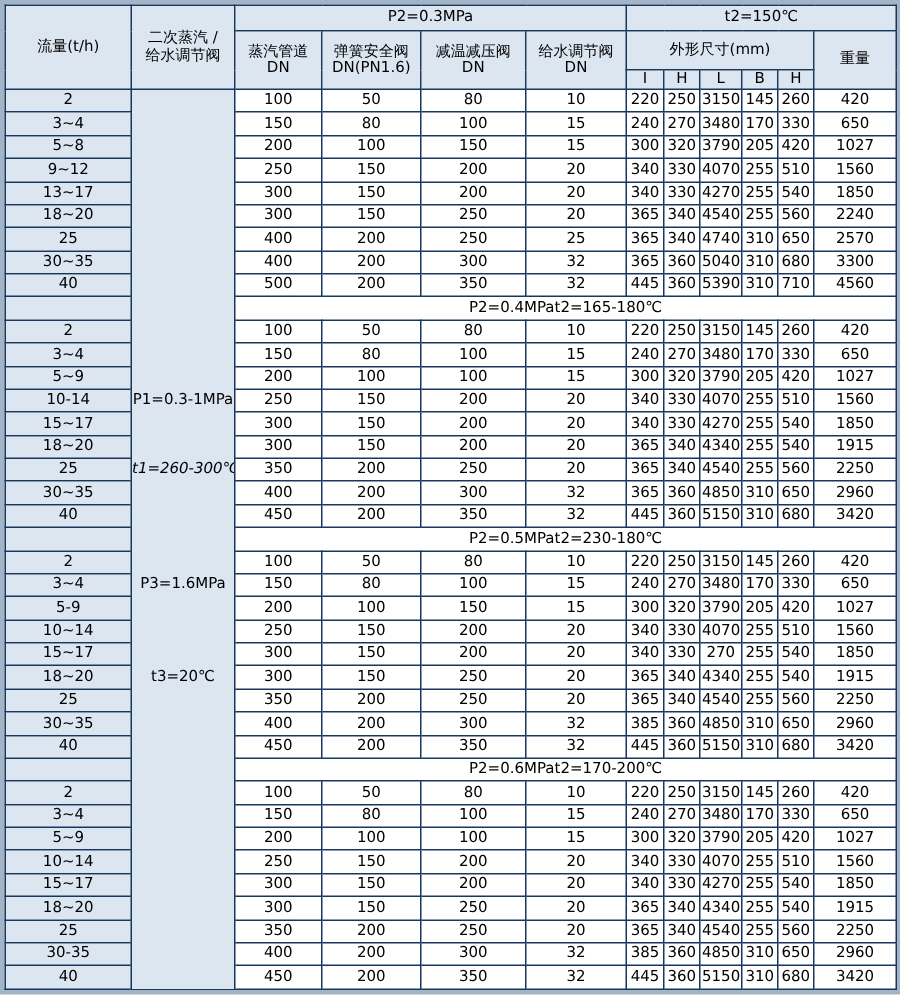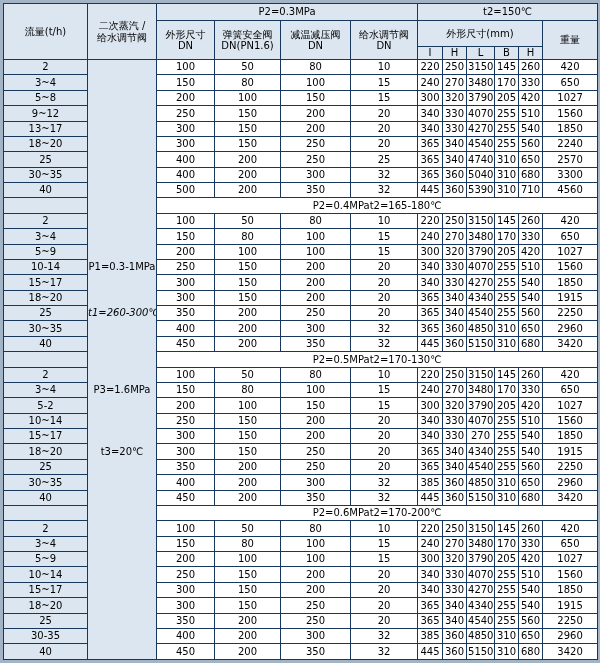--- a/index.html
+++ b/index.html
@@ -67,21 +67,21 @@
         <th rowspan="3">流量(t/h)</th>
         <th rowspan="3">
           <div>二次蒸汽 /</div>
           <div>给水调节阀</div>
         </th>
         <th colspan="4">P2=0.3MPa</th>
         <th colspan="6">t2=150℃</th>
       </tr>
       <tr class="h2">
         <th rowspan="2">
-          <div>外形尺寸</div>
+          <div>蒸汽管道</div>
           <div>DN</div>
         </th>
         <th rowspan="2">
           <div>弹簧安全阀</div>
           <div>DN(PN1.6)</div>
         </th>
         <th rowspan="2">
           <div>减温减压阀</div>
           <div>DN</div>
         </th>
@@ -342,21 +342,21 @@
           <td class="data">32</td>
           <td class="data">445</td>
           <td class="data">360</td>
           <td class="data">5150</td>
           <td class="data">310</td>
           <td class="data">680</td>
           <td class="data">3420</td>
         </tr>
         <tr>
           <td class="flow"></td>
-          <td class="section-header" colspan="10">P2=0.5MPat2=170-130℃</td>
+          <td class="section-header" colspan="10">P2=0.5MPat2=230-180℃</td>
         </tr>
         <tr>
           <td class="flow">2</td>
           <td class="data">100</td>
           <td class="data">50</td>
           <td class="data">80</td>
           <td class="data">10</td>
           <td class="data">220</td>
           <td class="data">250</td>
           <td class="data">3150</td>
@@ -371,21 +371,21 @@
           <td class="data">100</td>
           <td class="data">15</td>
           <td class="data">240</td>
           <td class="data">270</td>
           <td class="data">3480</td>
           <td class="data">170</td>
           <td class="data">330</td>
           <td class="data">650</td>
         </tr>
         <tr>
-          <td class="flow">5-2</td>
+          <td class="flow">5-9</td>
           <td class="data">200</td>
           <td class="data">100</td>
           <td class="data">150</td>
           <td class="data">15</td>
           <td class="data">300</td>
           <td class="data">320</td>
           <td class="data">3790</td>
           <td class="data">205</td>
           <td class="data">420</td>
           <td class="data">1027</td>

